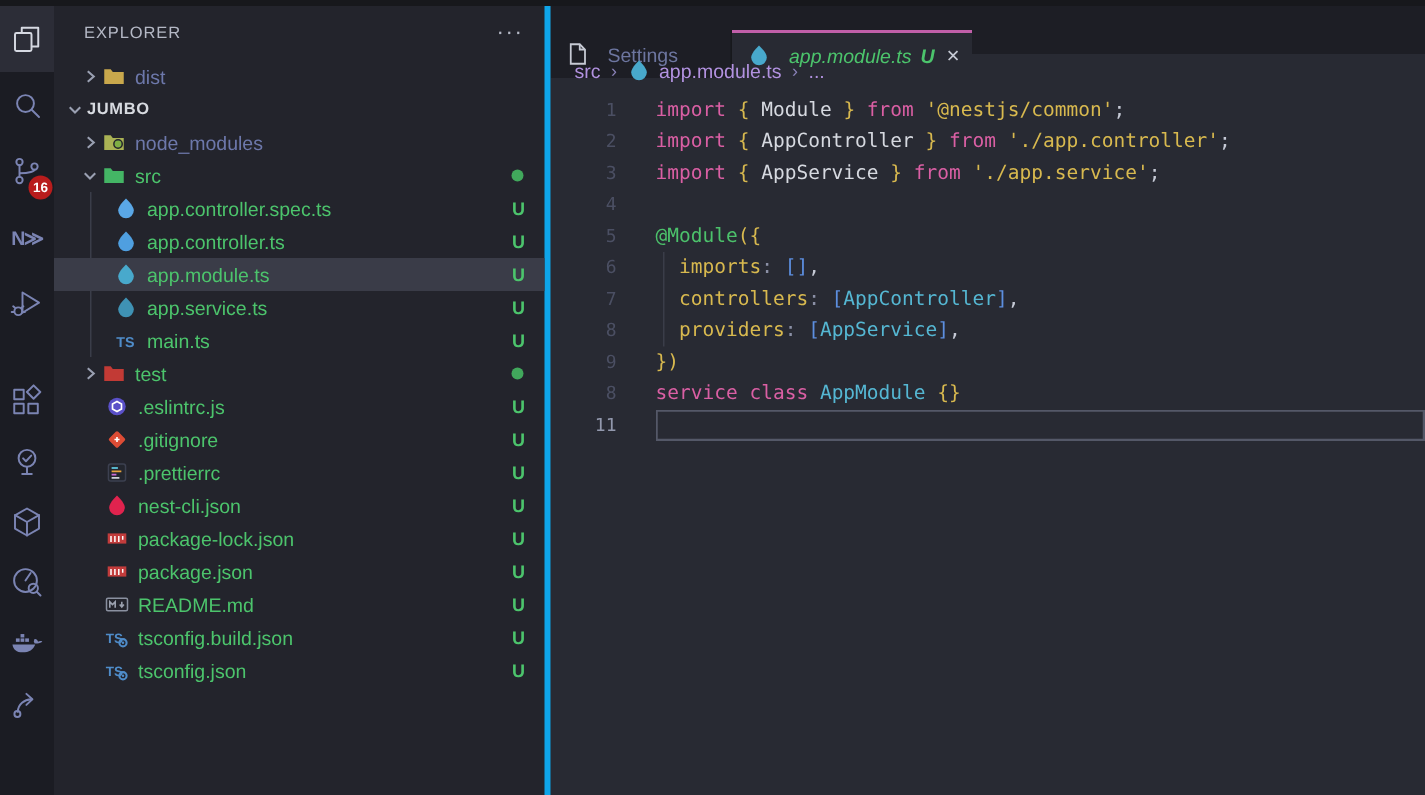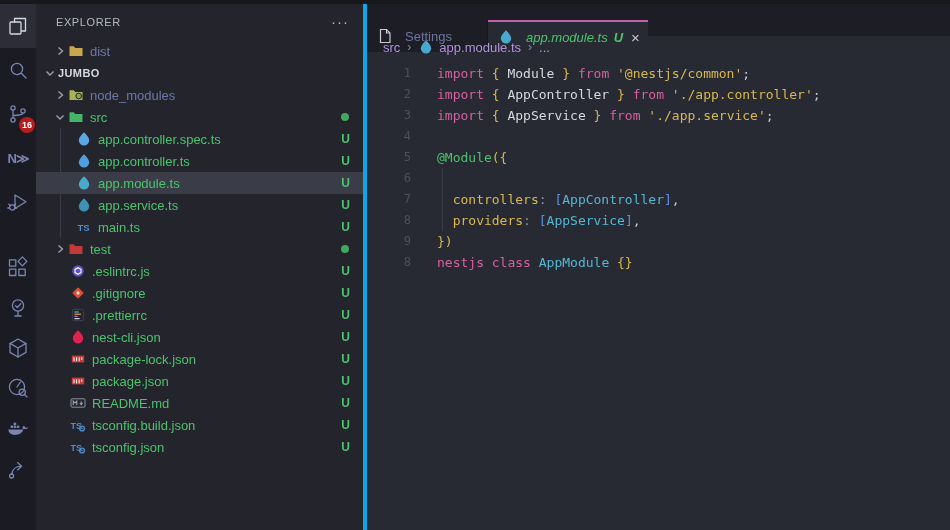--- a/index.html
+++ b/index.html
@@ -449,33 +449,38 @@
         <div class="cl">
           <span class="ln">4</span>
           <span class="lc"></span>
         </div>
         <div class="cl">
           <span class="ln">5</span>
           <span class="lc"><span class="tk-dec">@Module</span><span class="tk-y">({</span></span>
         </div>
         <div class="cl">
           <span class="ln">6</span>
+          <span class="lc"><span class="tk-pl">  </span><span class="tk-prop">imports</span><span class="tk-cn">:</span><span class="tk-pl"> </span><span class="tk-brk">[]</span><span class="tk-pl">,</span></span>
         </div>
         <div class="cl">
           <span class="ln">7</span>
           <span class="lc"><span class="tk-pl">  </span><span class="tk-prop">controllers</span><span class="tk-cn">:</span><span class="tk-pl"> </span><span class="tk-brk">[</span><span class="tk-cls">AppController</span><span class="tk-brk">]</span><span class="tk-pl">,</span></span>
         </div>
         <div class="cl">
           <span class="ln">8</span>
           <span class="lc"><span class="tk-pl">  </span><span class="tk-prop">providers</span><span class="tk-cn">:</span><span class="tk-pl"> </span><span class="tk-brk">[</span><span class="tk-cls">AppService</span><span class="tk-brk">]</span><span class="tk-pl">,</span></span>
         </div>
         <div class="cl">
           <span class="ln">9</span>
           <span class="lc"><span class="tk-y">})</span></span>
         </div>
         <div class="cl">
           <span class="ln">8</span>
-          <span class="lc"><span class="tk-kw">nestjs</span><span class="tk-pl"> </span><span class="tk-kw">class</span><span class="tk-pl"> </span><span class="tk-cls">AppModule</span><span class="tk-pl"> </span><span class="tk-y">{}</span></span>
+          <span class="lc"><span class="tk-kw">service</span><span class="tk-pl"> </span><span class="tk-kw">class</span><span class="tk-pl"> </span><span class="tk-cls">AppModule</span><span class="tk-pl"> </span><span class="tk-y">{}</span></span>
+        </div>
+        <div class="cl current">
+          <span class="ln">11</span>
+          <span class="lc"></span>
         </div>
       </div>
   </div>
 
 </div>
 
 </body></html>

